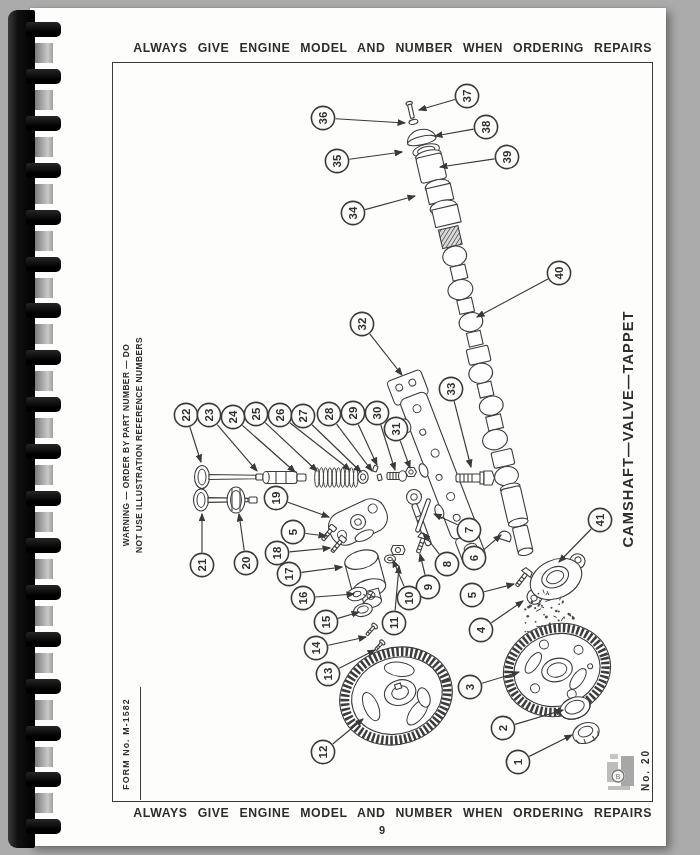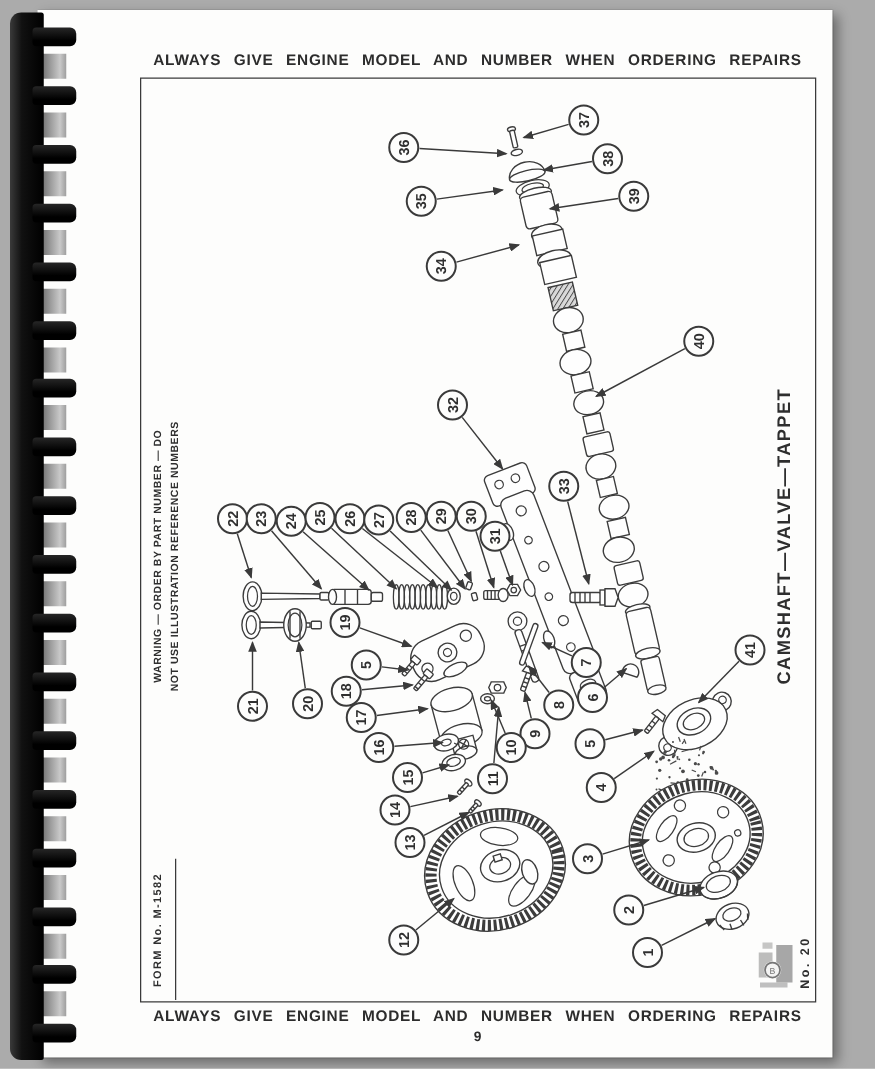--- a/index.html
+++ b/index.html
@@ -30,21 +30,21 @@
     position:absolute;left:33px;width:20px;height:20px;
     background:linear-gradient(90deg,#6f6f6f,#c9c9c9 75%,#9e9e9e);
     z-index:2;
   }
   
   #plate-box{
     position:absolute;left:112px;top:62px;width:539px;height:738px;
     border:1.6px solid #3a3a3a;z-index:5;
   }
   .run-head{
-    position:absolute;left:112px;width:540px;text-align:center;
+    position:absolute;left:112px;width:540px;text-align:right;
     font-size:12.3px;font-weight:700;letter-spacing:.6px;word-spacing:6px;
     color:#2c2c2c;z-index:6;white-space:nowrap;
   }
   #header-line{top:41px;}
   #footer-line{top:806px;}
   #page-num{position:absolute;left:112px;top:824px;width:540px;text-align:center;
     font-size:11px;font-weight:700;color:#2c2c2c;z-index:6;}
   
   .rot{
     position:absolute;transform:translate(-50%,-50%) rotate(-90deg);

